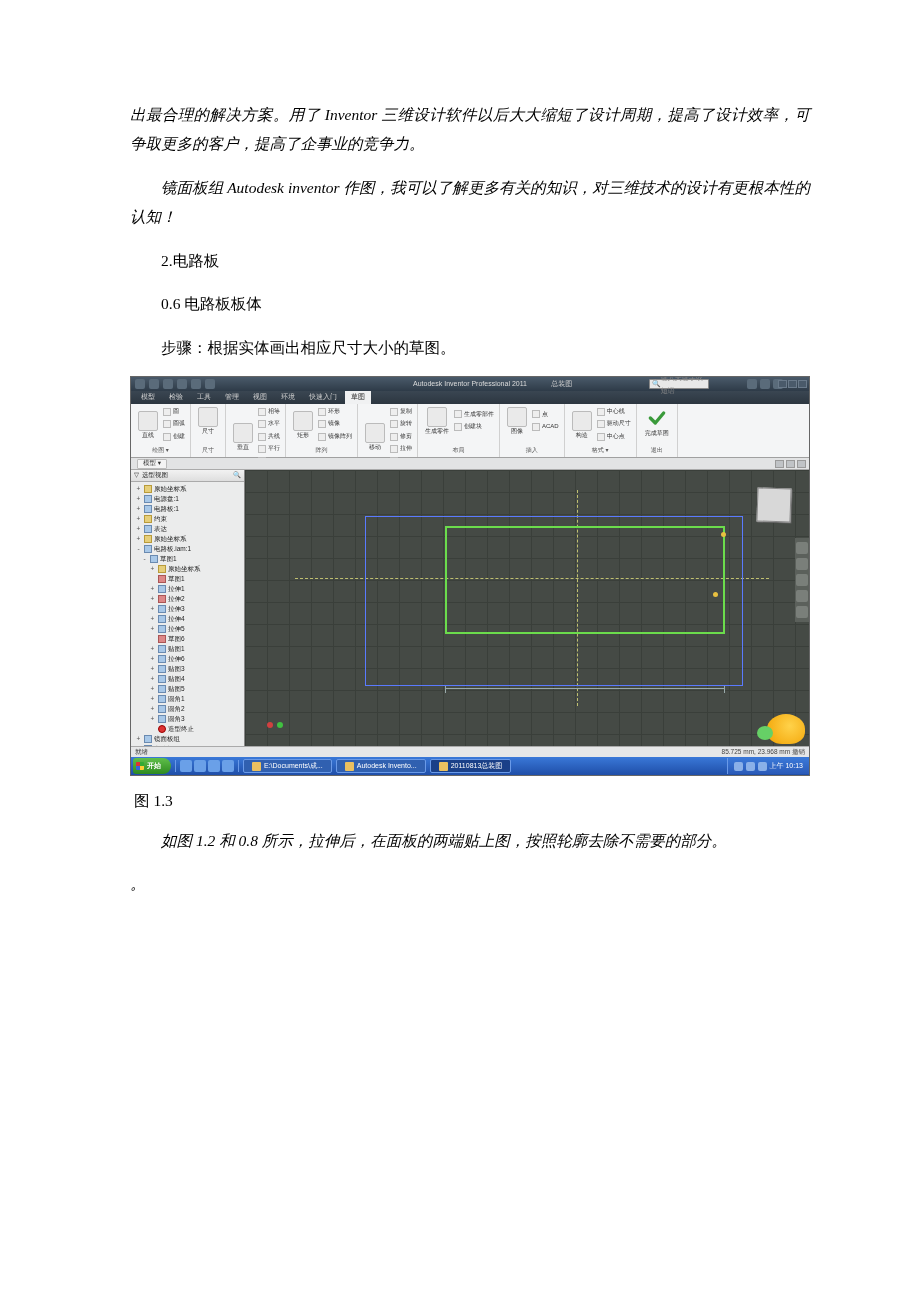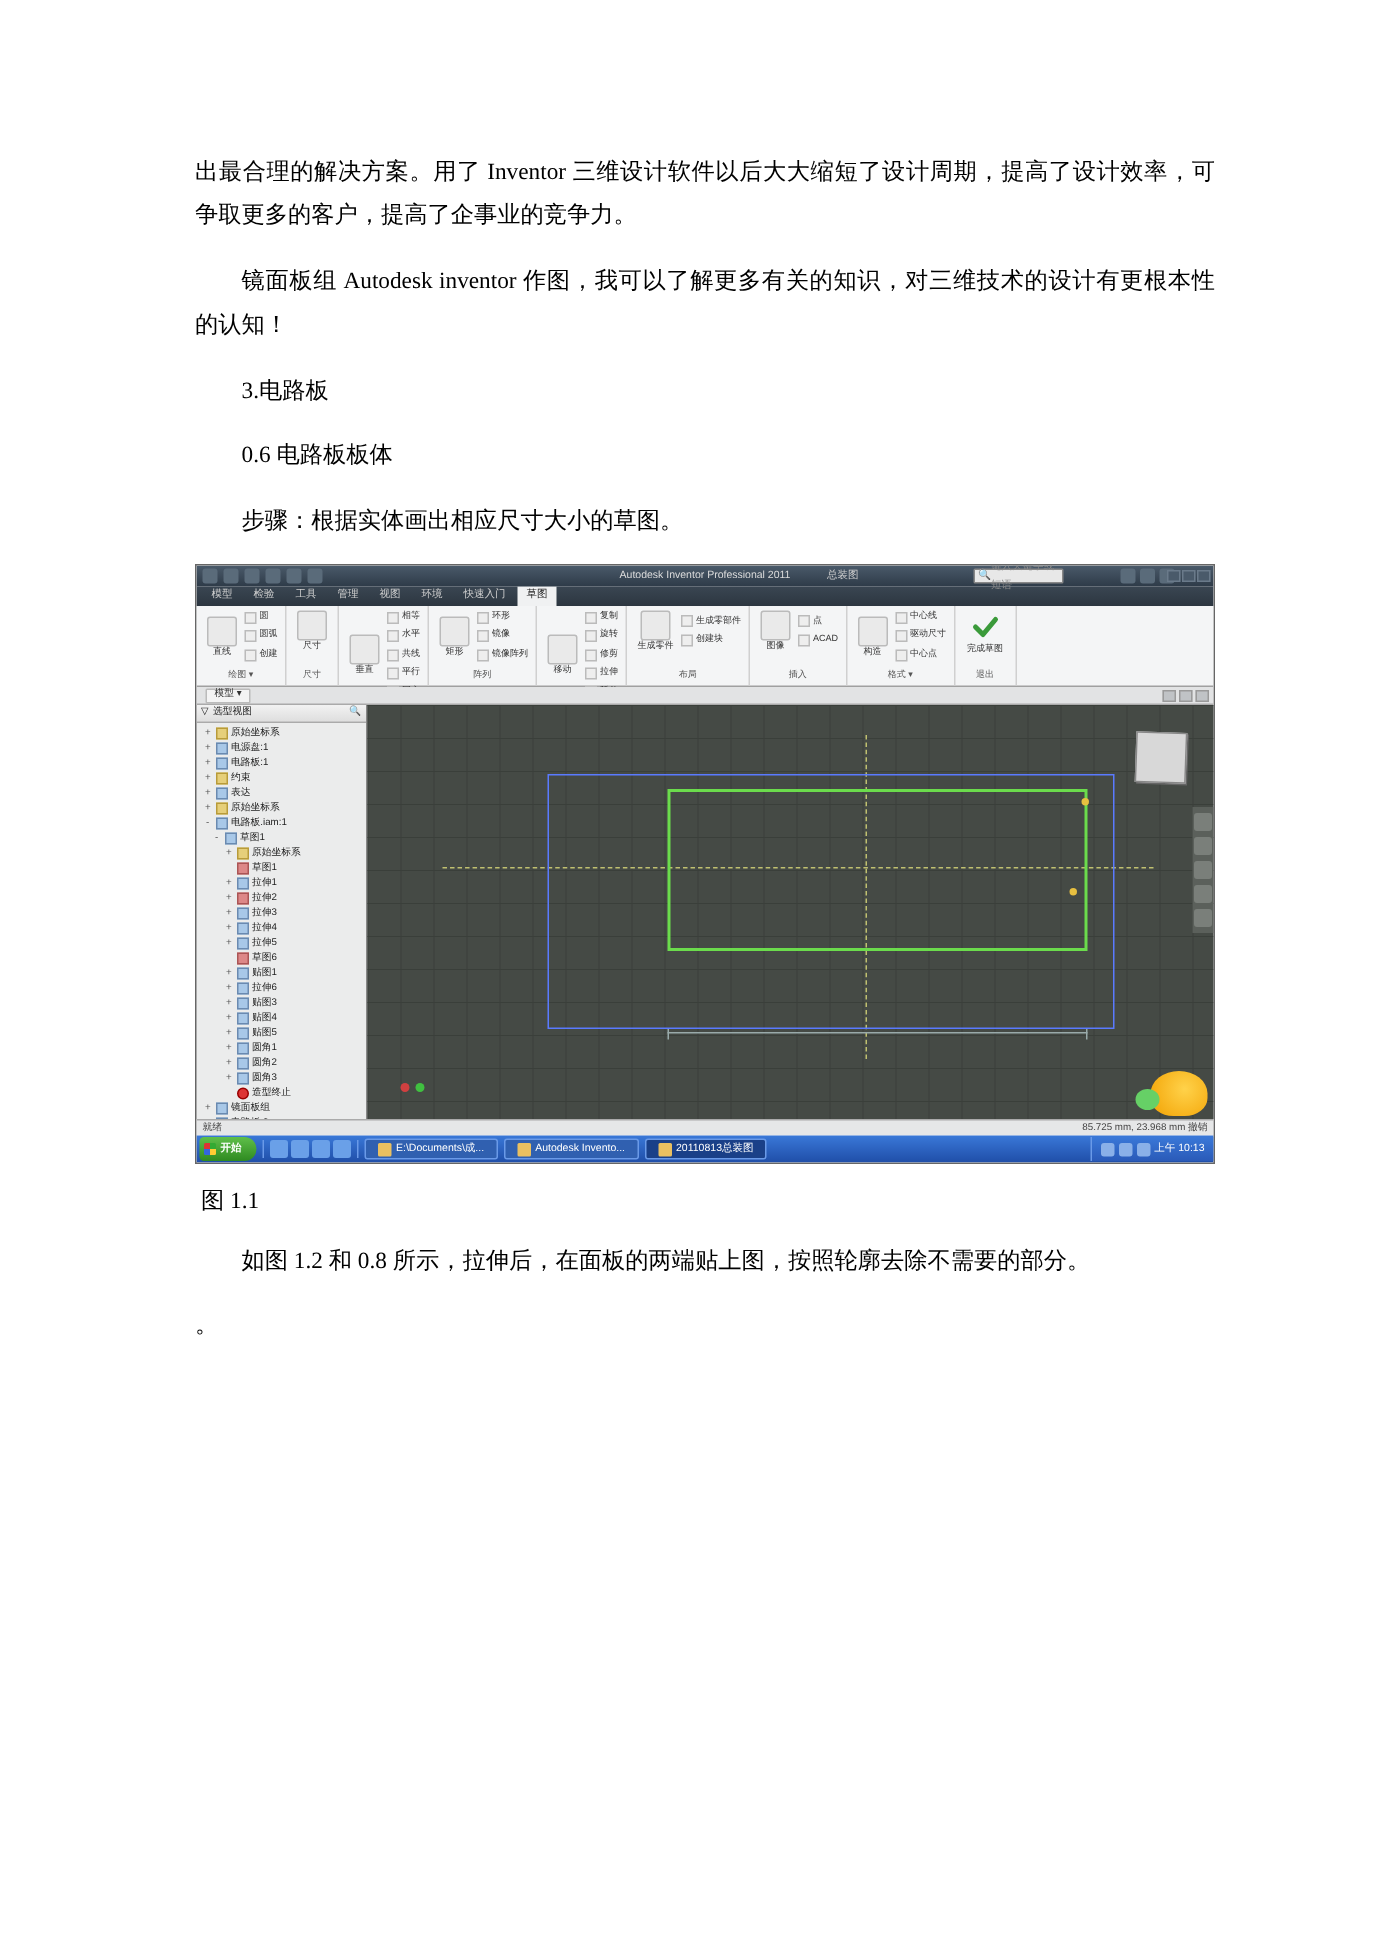--- a/index.html
+++ b/index.html
@@ -6,21 +6,21 @@
   body {
     width: 920px;
     min-height: 1302px;
     background: #ffffff;
     font-family: "SimSun", "Songti SC", serif;
     font-size: 15.5px;
     line-height: 1.9;
     color: #000;
     padding: 100px 110px 50px 130px;
   }
-  .para { margin-bottom: 14px; text-align: justify; }
+  .para { margin-bottom: 14px; text-align: justify; font-style: italic; }
   .indent { text-indent: 2em; }
   .sec { margin-top: 14px; margin-bottom: 14px; padding-left: 2em; }
   .screenshot-wrap { margin: 8px 0 10px 0; }
   .screenshot {
     width: 680px;
     height: 400px;
     border: 1px solid #666;
     display: flex;
     flex-direction: column;
     font-family: Arial, sans-serif;
@@ -204,21 +204,21 @@
     display:flex; align-items:center; gap:3px; border-left:1px solid #6a9ae8;
   }
   .tray span.ic{ width:9px; height:9px; background:#8ab0e8; border-radius:2px;}
   .caption{ margin:8px 0 10px 4px; font-size:15.5px;}
 </style>
 </head>
 <body>
 
 <p class="para">出最合理的解决方案。用了 Inventor 三维设计软件以后大大缩短了设计周期，提高了设计效率，可争取更多的客户，提高了企事业的竞争力。</p>
 <p class="para indent">镜面板组 Autodesk inventor 作图，我可以了解更多有关的知识，对三维技术的设计有更根本性的认知！</p>
-<p class="sec">3.电路板</p>
+<p class="sec">2.电路板</p>
 <p class="sec">0.6 电路板板体</p>
 <p class="sec">步骤：根据实体画出相应尺寸大小的草图。</p>
 
 <div class="screenshot-wrap">
   <div class="screenshot">
 
     <div class="titlebar">
       <div class="qat">
         <span></span>
         <span></span>
@@ -664,15 +664,15 @@
         <span class="ic"></span>
         <span class="ic"></span>
         <span class="ic"></span>
         <span>上午 10:13</span>
       </div>
     </div>
 
   </div>
 </div>
 
-<p class="caption">图 1.1</p>
+<p class="caption">图 1.3</p>
 <p class="para indent">如图 1.2 和 0.8 所示，拉伸后，在面板的两端贴上图，按照轮廓去除不需要的部分。</p>
 <p class="para">。</p>
 
 </body></html>

